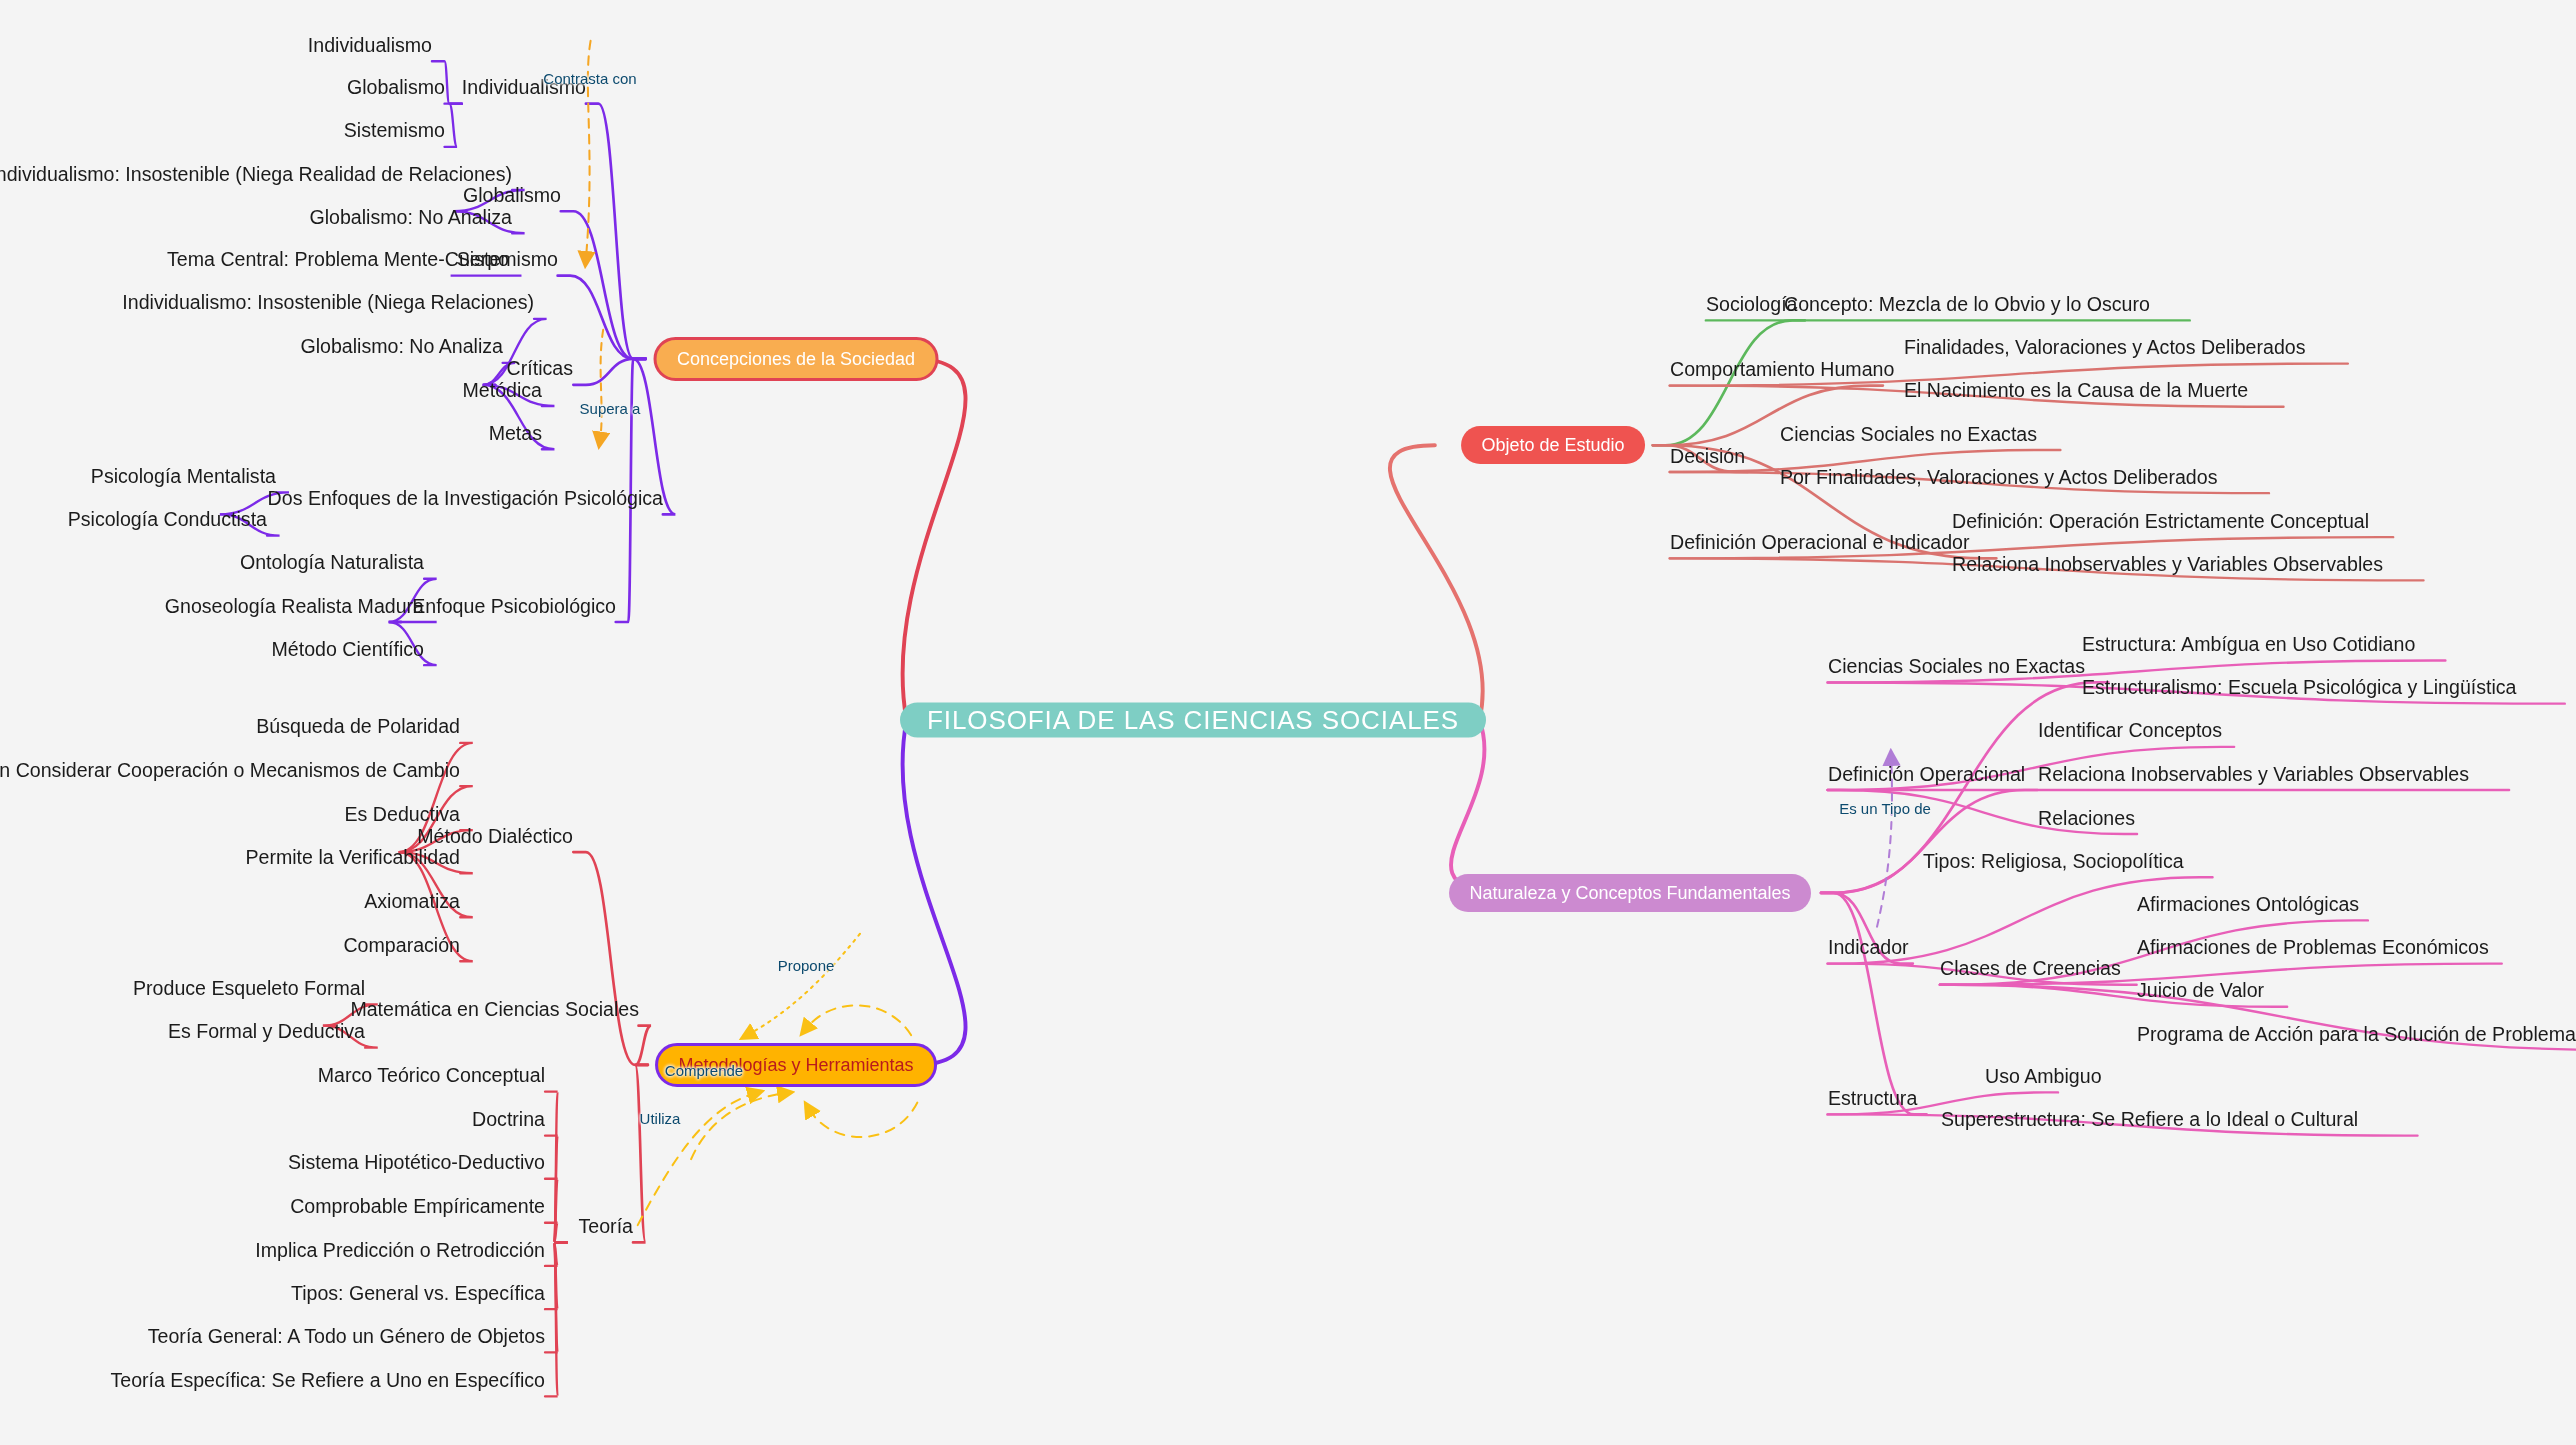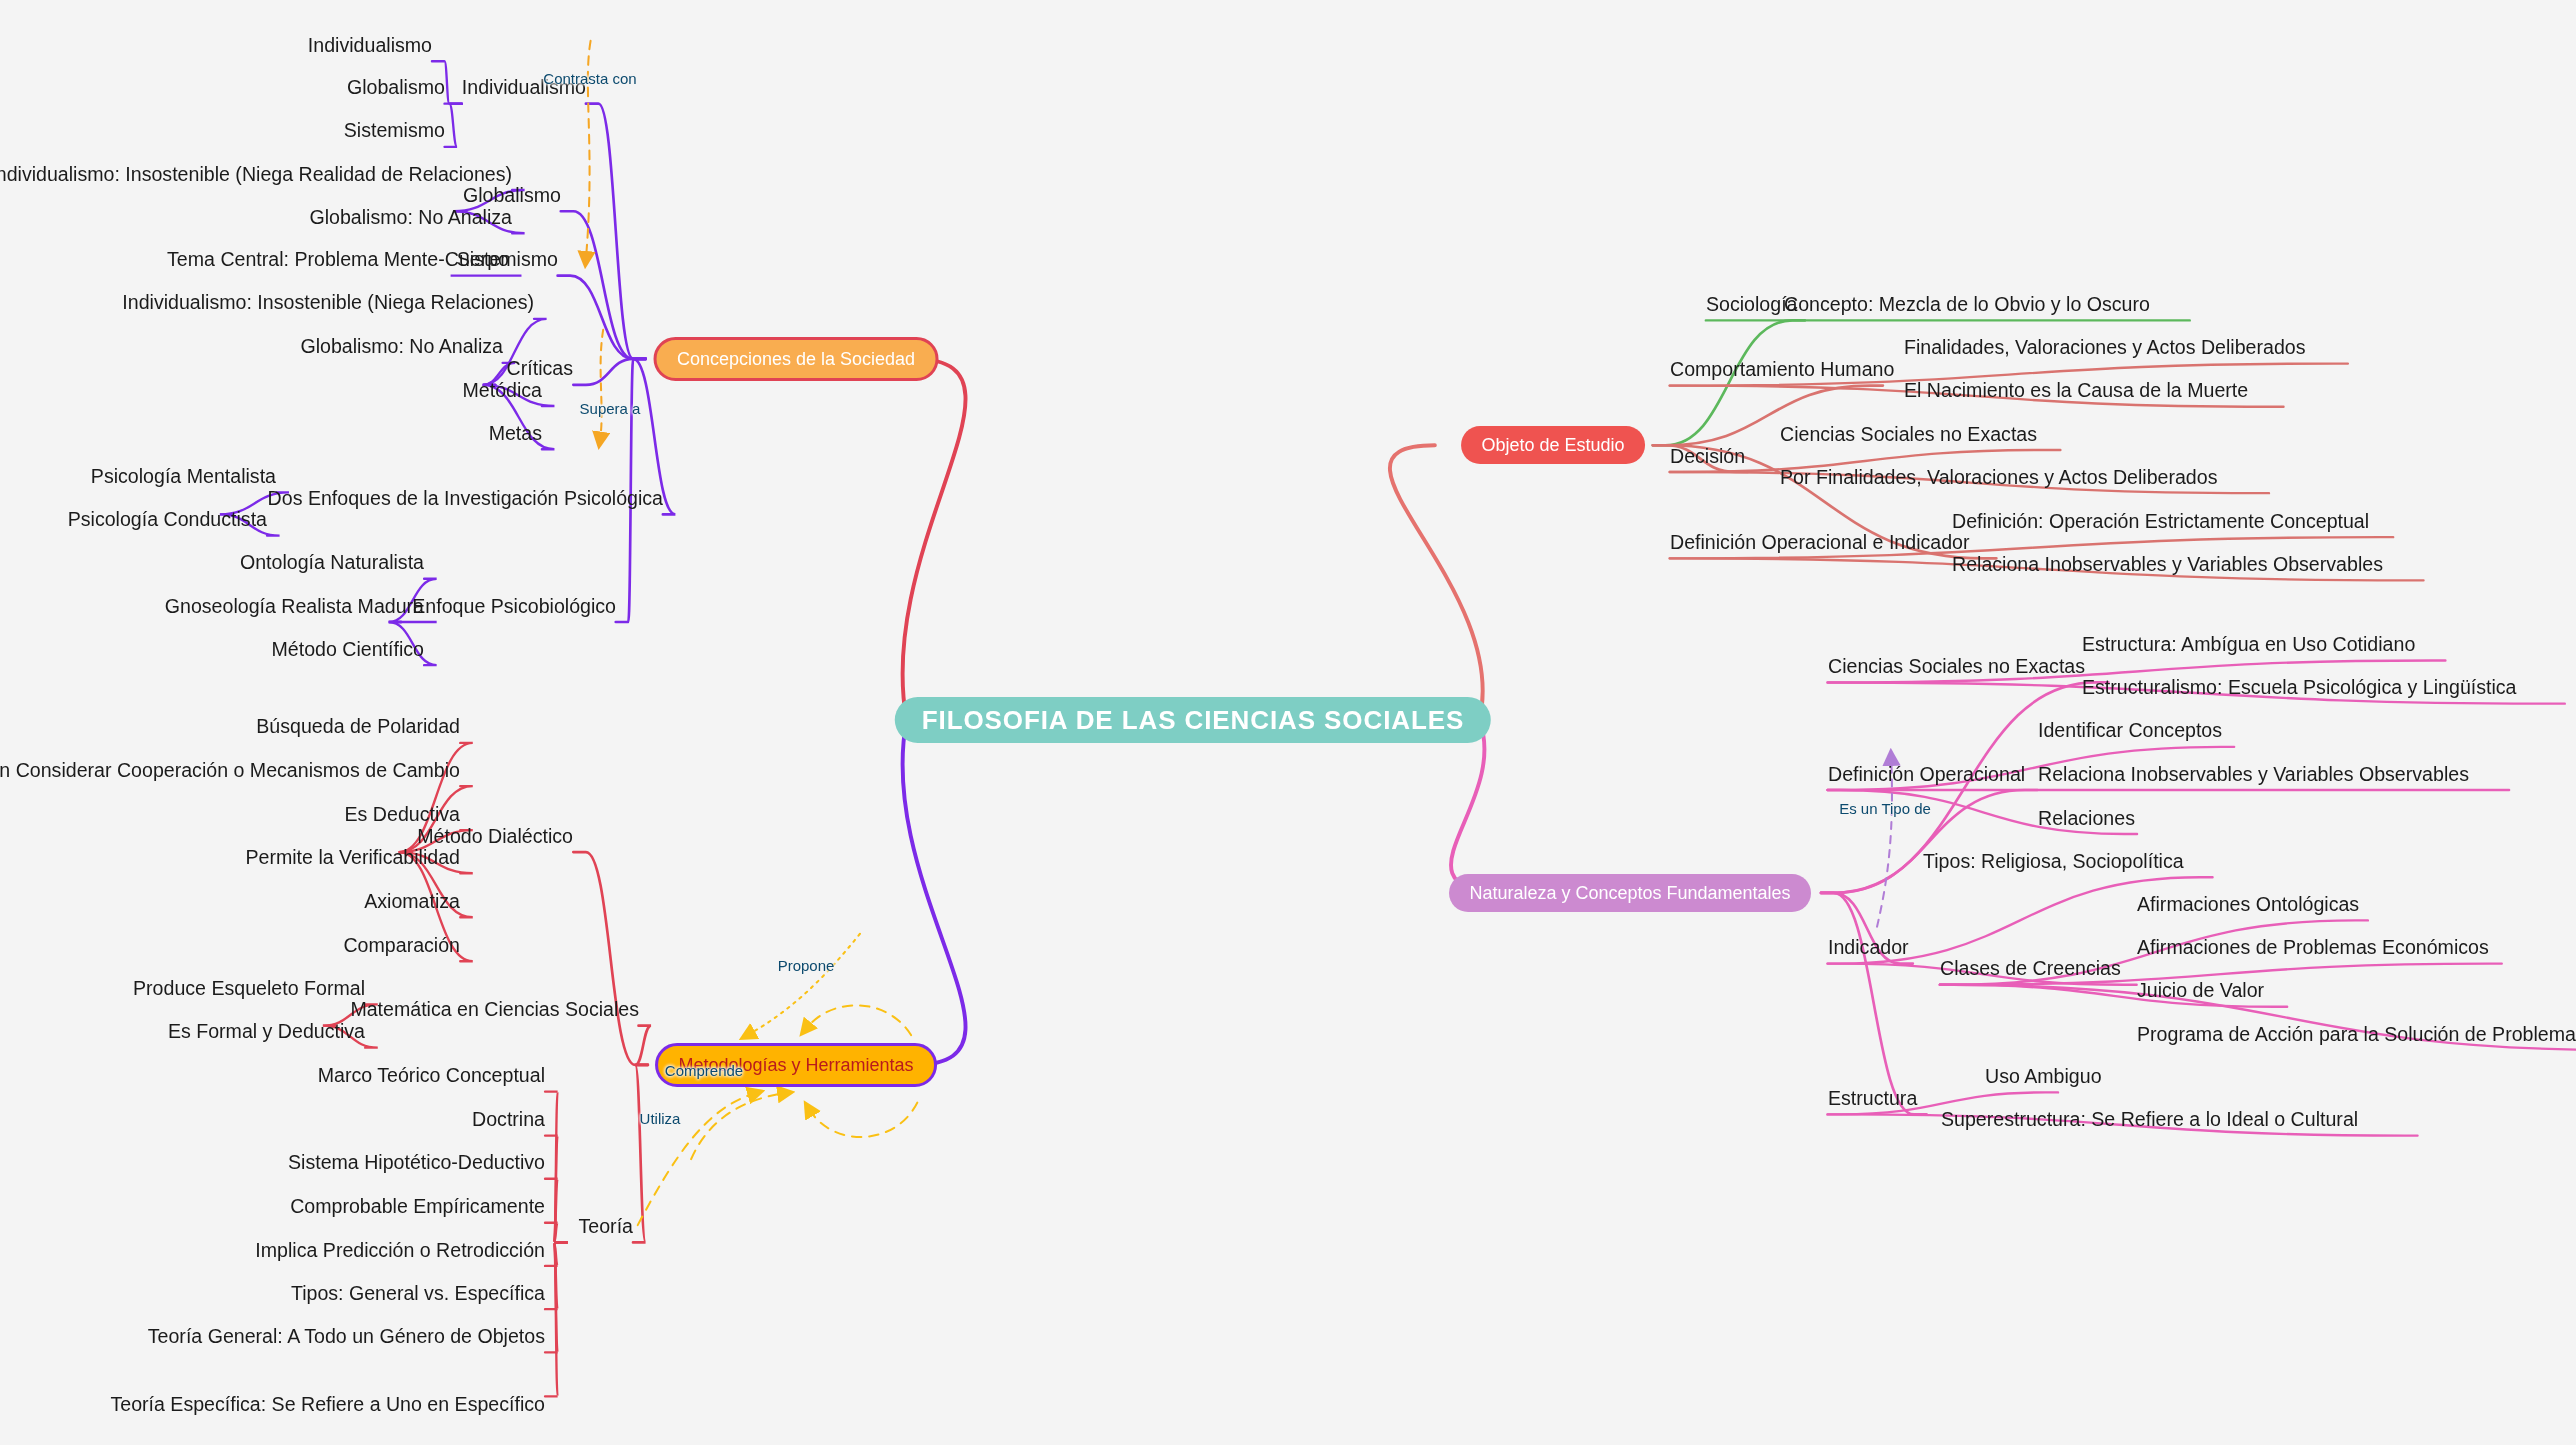--- a/index.html
+++ b/index.html
@@ -7,21 +7,21 @@
        font-family:"Liberation Sans",sans-serif;}
   #stage{position:relative;width:2576px;height:1445px;background:#f4f4f4;}
   svg#wires{position:absolute;left:0;top:0;width:2576px;height:1445px;}
   .leaf{position:absolute;white-space:nowrap;color:#1b1b1b;
         font-size:19.6px;line-height:1;font-family:"Liberation Sans",sans-serif;}
   .leaf.r{transform:translate(-100%,-100%);}
   .leaf.l{transform:translate(0,-100%);}
   .pill{position:absolute;white-space:nowrap;display:flex;align-items:center;
         justify-content:flex-start;border-radius:785px;color:#ffffff;
         font-family:"Liberation Sans",sans-serif;transform:translate(-50%,-50%);}
-  .pill.root{font-size:26px;letter-spacing:0.9px;padding:0 27px;height:46px;font-weight:bold;}
+  .pill.root{font-size:26px;letter-spacing:0.9px;padding:0 27px;height:35px;}
   .pill.branch{font-size:18px;padding:0 20.4px;height:38px;}
   .reltag{position:absolute;white-space:nowrap;font-size:15px;color:#0c4a6e;
           transform:translate(-50%,-50%);
           font-family:"Liberation Sans",sans-serif;
           text-shadow:0 0 3.9px #f4f4f4,0 0 3.9px #f4f4f4,0 0 3.1px #f4f4f4,0 0 2.4px #f4f4f4;}
 </style>
 </head>
 <body>
 
 <div id="stage" style="background: rgb(244, 244, 244);">
@@ -165,21 +165,21 @@
       <div class="leaf r" style="left: 365px; top: 999px;">Produce Esqueleto Formal</div>
       <div class="leaf r" style="left: 365px; top: 1042px;">Es Formal y Deductiva</div>
       <div class="leaf r" style="left: 633px; top: 1237px;">Teoría</div>
       <div class="leaf r" style="left: 545px; top: 1086px;">Marco Teórico Conceptual</div>
       <div class="leaf r" style="left: 545px; top: 1130px;">Doctrina</div>
       <div class="leaf r" style="left: 545px; top: 1173px;">Sistema Hipotético-Deductivo</div>
       <div class="leaf r" style="left: 545px; top: 1217px;">Comprobable Empíricamente</div>
       <div class="leaf r" style="left: 545px; top: 1261px;">Implica Predicción o Retrodicción</div>
       <div class="leaf r" style="left: 545px; top: 1304px;">Tipos: General vs. Específica</div>
       <div class="leaf r" style="left: 545px; top: 1347px;">Teoría General: A Todo un Género de Objetos</div>
-      <div class="leaf r" style="left: 545px; top: 1391px; margin-top: 24px;">Teoría Específica: Se Refiere a Uno en Específico</div>
+      <div class="leaf r" style="left: 545px; top: 1391px;">Teoría Específica: Se Refiere a Uno en Específico</div>
       <div class="pill branch" style="left: 1553px; top: 445px; background: rgb(239, 83, 80); color: rgb(255, 255, 255);">
         <span>Objeto de Estudio</span>
       </div>
       <div class="leaf l" style="left: 1706px; top: 315px;">Sociología</div>
       <div class="leaf l" style="left: 1784px; top: 315px;">Concepto: Mezcla de lo Obvio y lo Oscuro</div>
       <div class="leaf l" style="left: 1670px; top: 380px;">Comportamiento Humano</div>
       <div class="leaf l" style="left: 1904px; top: 358px;">Finalidades, Valoraciones y Actos Deliberados</div>
       <div class="leaf l" style="left: 1904px; top: 401px;">El Nacimiento es la Causa de la Muerte</div>
       <div class="leaf l" style="left: 1670px; top: 467px;">Decisión</div>
       <div class="leaf l" style="left: 1780px; top: 445px;">Ciencias Sociales no Exactas</div>

